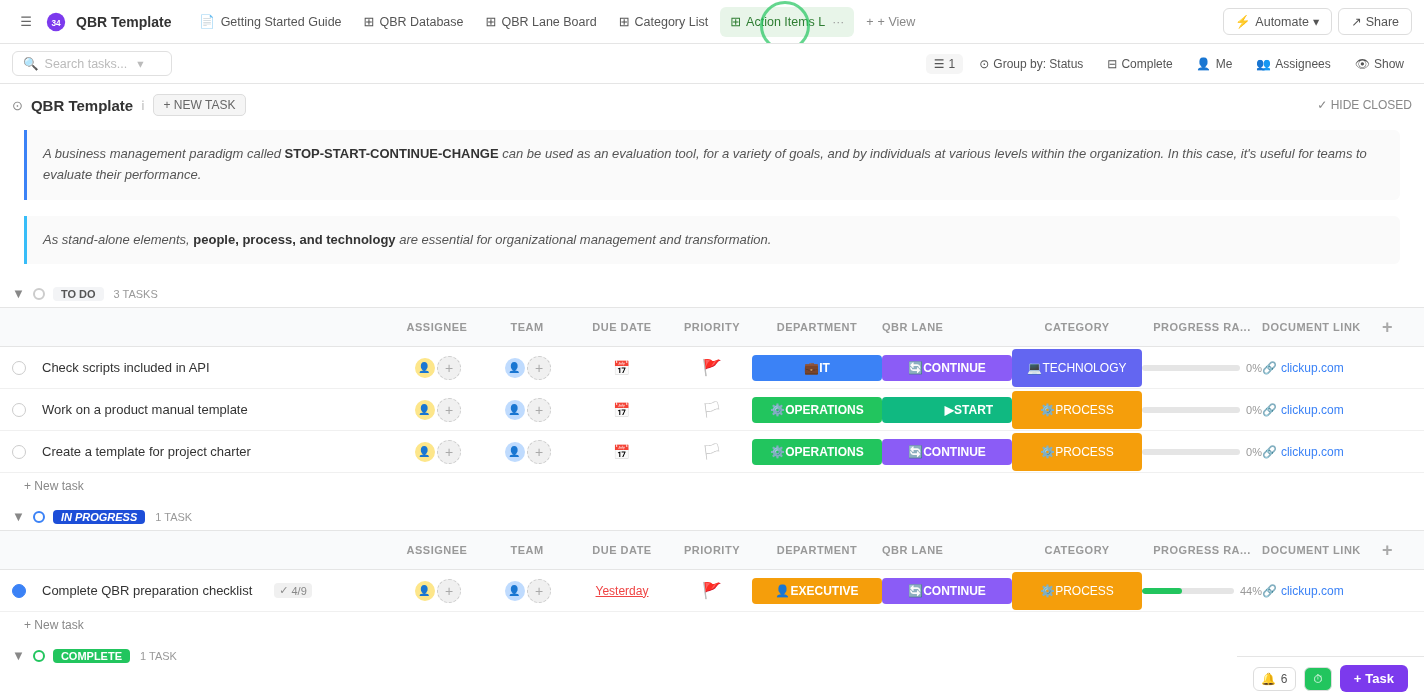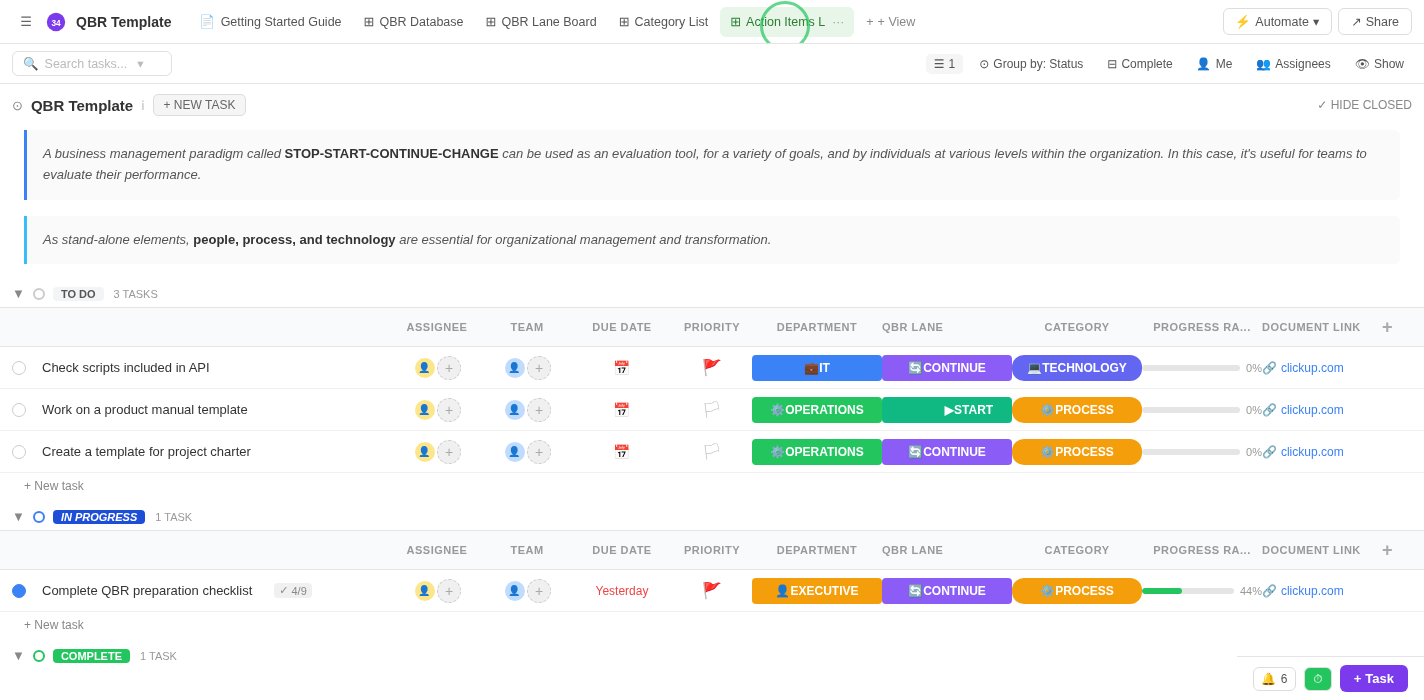--- a/index.html
+++ b/index.html
@@ -110,21 +110,21 @@
 
     .qbr-chip {
       display: flex; align-items: center; justify-content: center; gap: 4px;
       height: 26px; border-radius: 4px; font-size: 12px; font-weight: 700; color: #fff; width: 100%;
     }
     .qbr-continue { background: #8b5cf6; }
     .qbr-start { background: #10b981; padding-left: 44px; }
 
     .cat-chip {
       display: flex; align-items: center; justify-content: center; gap: 4px;
-      height: 26px; border-radius: 12px; font-size: 12px; font-weight: 700; color: #fff; width: 100%;
+      height: 38px; border-radius: 4px; font-size: 12px; font-weight: 400; color: #fff; width: 100%;
     }
     .cat-tech { background: #6366f1; }
     .cat-process { background: #f59e0b; }
 
     .progress-bar-wrap { flex: 1; height: 6px; background: #e5e5e5; border-radius: 3px; overflow: hidden; }
     .progress-bar-fill { height: 100%; border-radius: 3px; }
     .progress-green { background: #22c55e; }
 
     .avatar-group { display: flex; align-items: center; }
     .avatar { width: 24px; height: 24px; border-radius: 50%; background: #e0e0e0; display: flex; align-items: center; justify-content: center; font-size: 10px; color: #888; border: 2px solid #fff; margin-left: -4px; position: relative; }
@@ -472,21 +472,21 @@
           <div class="avatar" style="background:#fde68a;">👤</div>
           <div class="avatar-add">+</div>
         </div>
       </div>
       <div class="task-team col-team">
         <div class="avatar-group">
           <div class="avatar" style="background:#bfdbfe;">👤</div>
           <div class="avatar-add">+</div>
         </div>
       </div>
-      <div class="task-duedate col-duedate overdue" style="color:#ef4444;font-size:12px;">Yesterday</div>
+      <div class="task-duedate col-duedate overdue" style="color:#ef4444;font-size:12px;text-decoration:underline;">Yesterday</div>
       <div class="task-priority col-priority">
           <span class="flag-icon" style="color:#ef4444;">🚩</span>
         </div>
       <div class="task-dept col-department">
           <div class="dept-chip dept-exec">👤EXECUTIVE</div>
         </div>
       <div class="task-qbr col-qbrlane">
           <div class="qbr-chip qbr-continue">🔄CONTINUE</div>
         </div>
       <div class="task-cat col-category">

